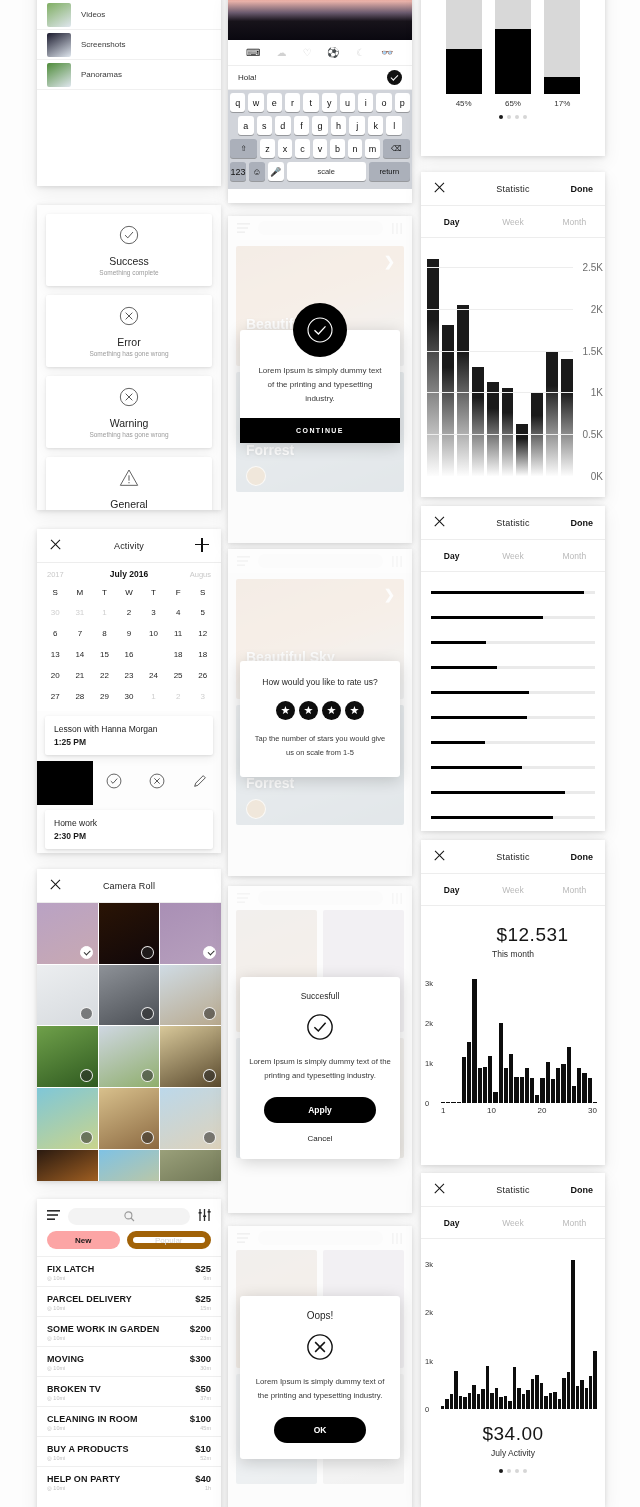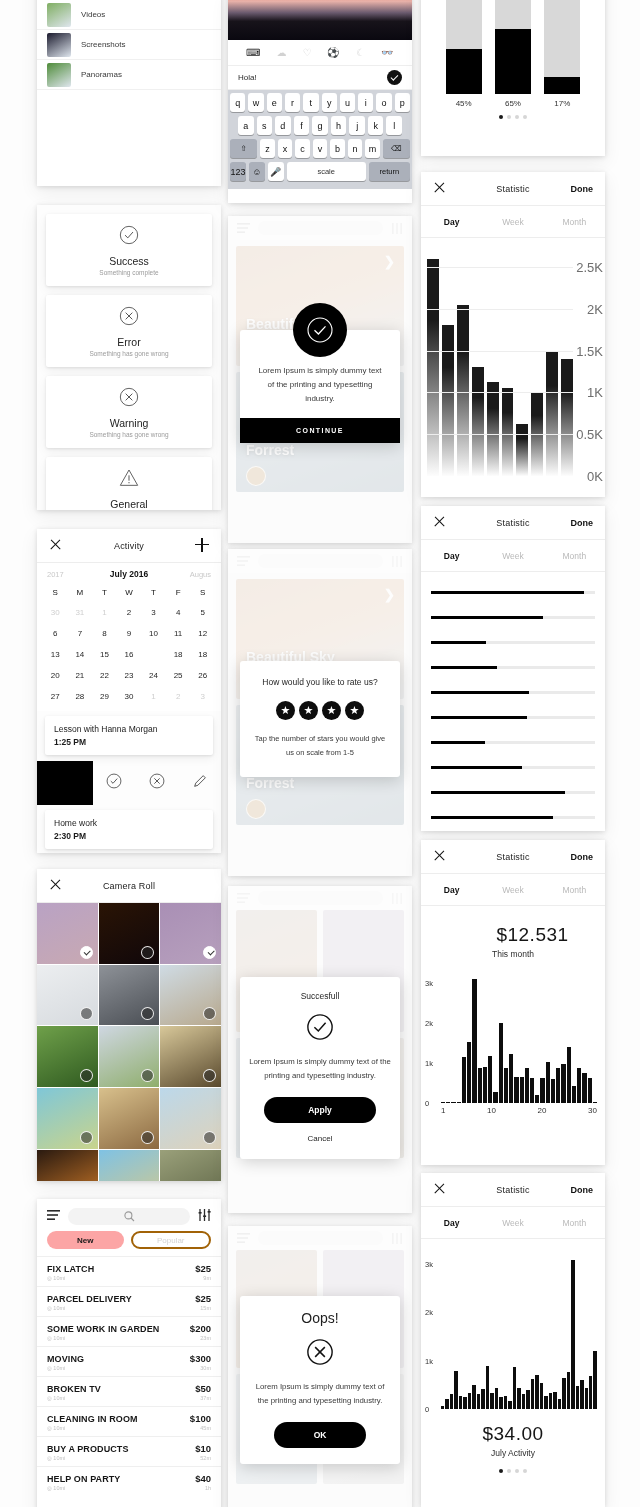--- a/index.html
+++ b/index.html
@@ -85,21 +85,21 @@
   .cr-badge.on:after{content:"";position:absolute;left:3.5px;top:3px;width:5px;height:2.5px;
             border-left:1.4px solid #333;border-bottom:1.4px solid #333;transform:rotate(-45deg);}
 
   
   .tl-top{display:flex;align-items:center;padding:8px 10px 6px;gap:8px;}
   .tl-search{flex:1;height:17px;border-radius:9px;background:#f3f3f3;position:relative;}
   .tl-seg{display:flex;gap:7px;padding:0 10px 7px;}
   .tl-seg div{flex:1;height:18px;border-radius:9px;display:flex;align-items:center;justify-content:center;
        font-size:8px;}
   .tl-seg .a{background:#fca5a5;color:#191919;font-weight:bold;}
-  .tl-seg .b{border:2px solid #a16207;color:#d3d3d3;}
+  .tl-seg .b{border:6px solid #a16207;color:#d3d3d3;}
   .tl-item{padding:6px 10px 5px;border-top:1px solid #efefef;background:#fff;}
   .tl-r1{display:flex;justify-content:space-between;align-items:baseline;}
   .tl-name{font-size:9px;font-weight:bold;color:#161616;letter-spacing:.1px;}
   .tl-price{font-size:9.5px;font-weight:bold;color:#161616;}
   .tl-r2{display:flex;justify-content:space-between;align-items:baseline;margin-top:1px;}
   .tl-dist{font-size:5.5px;color:#c2c2c2;}
   .tl-time{font-size:5.5px;color:#c2c2c2;}
 
   
   .kb-photo{height:47px;background:linear-gradient(#f2977f 0%,#e6b0a8 18%,#6a5a6e 42%,#17131a 60%,#0a0810 100%);}
@@ -147,21 +147,21 @@
   .pct-lbl{font-size:8px;color:#333;margin-top:5px;}
   .dots{display:flex;gap:4px;justify-content:center;padding:7px 0 9px;}
   .dots i{width:4px;height:4px;border-radius:50%;background:#d6d6d6;display:block;}
   .dots i.on{background:#1a1a1a;}
 
   .vbars{position:relative;height:238px;padding:8px 32px 0 6px;}
   .vb-plot{display:flex;align-items:flex-end;justify-content:space-between;height:100%;gap:3px;}
   .vb{flex:1;background:linear-gradient(#1a1a1a 0%,#1a1a1a 28%,#fdfdfd 100%);}
   .vb-grid{position:absolute;left:6px;right:32px;top:8px;bottom:0;}
   .vb-line{position:absolute;left:0;right:0;height:1px;background:#ededed;}
-  .vb-tick{position:absolute;right:-30px;transform:translateY(-50%);font-size:13px;color:#6e6e6e;}
+  .vb-tick{position:absolute;right:-30px;transform:translateY(-50%);font-size:10px;color:#6e6e6e;}
 
   .hbars{padding:8px 10px 0;}
   .hb-row{height:25px;display:flex;align-items:center;}
   .hb-track{flex:1;height:2.6px;background:#eaeaea;}
   .hb-fill{height:2.6px;background:#000;}
   .hb-axis{display:flex;justify-content:space-between;padding:3px 10px 9px;font-size:7.5px;color:#444;}
 
   .amt{font-size:19px;color:#151515;text-align:center;letter-spacing:.5px;}
   .amt-sub{font-size:8.5px;color:#2d2d2d;text-align:center;margin-top:3px;}
   .spark{position:relative;padding:0 8px 0 20px;height:132px;}
@@ -687,21 +687,21 @@
     <div style="display:flex;gap:6px;padding:0 8px;">
       <div style="flex:1;height:118px;border-radius:2px;background:linear-gradient(160deg,#cfc4bb,#e0c3a8);"></div>
       <div style="flex:1;height:118px;border-radius:2px;background:#cfc9d6;"></div>
     </div>
     <div style="display:flex;gap:6px;padding:6px 8px 0;">
       <div style="flex:1;height:110px;border-radius:2px;background:linear-gradient(160deg,#cdd7dd,#b6c3cb);"></div>
       <div style="flex:1;height:110px;border-radius:2px;background:linear-gradient(160deg,#e2e2e2,#cfcfcf);"></div>
     </div>
     <div class="dim"></div>
     <div class="modal" style="top:70px;padding:14px 12px 16px;">
-      <div style="font-size:14px;color:#1f1f1f;">Oops!</div>
+      <div style="font-size:10px;color:#1f1f1f;">Oops!</div>
       <div style="margin:12px 0 10px;">
         <svg width="28" height="28" viewBox="0 0 30 30">
             <circle cx="15" cy="15" r="13" fill="none" stroke="#111" stroke-width="1.5"></circle>
             <line x1="9.8" y1="9.8" x2="20.2" y2="20.2" stroke="#111" stroke-width="1.6"></line>
             <line x1="20.2" y1="9.8" x2="9.8" y2="20.2" stroke="#111" stroke-width="1.6"></line>
           </svg>
       </div>
       <div style="font-size:7.8px;color:#3a3a3a;line-height:1.85;margin-bottom:13px;">Lorem Ipsum is simply dummy text of the printing and typesetting industry.</div>
       <div class="pill">OK</div>
     </div>

